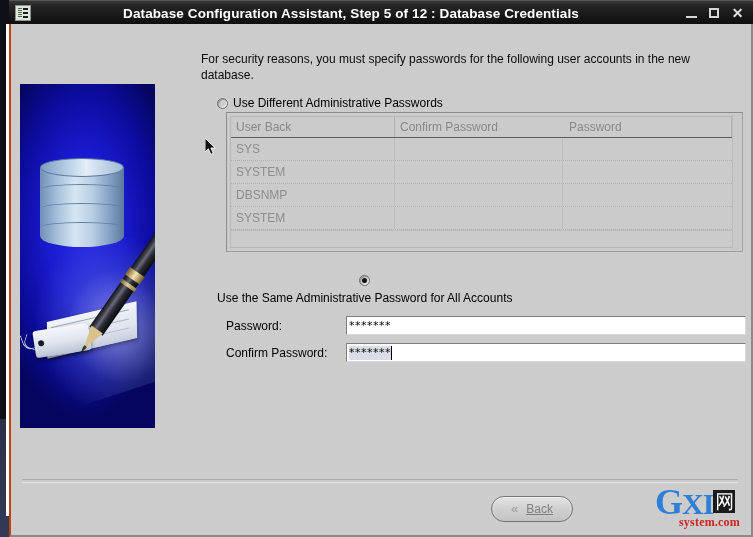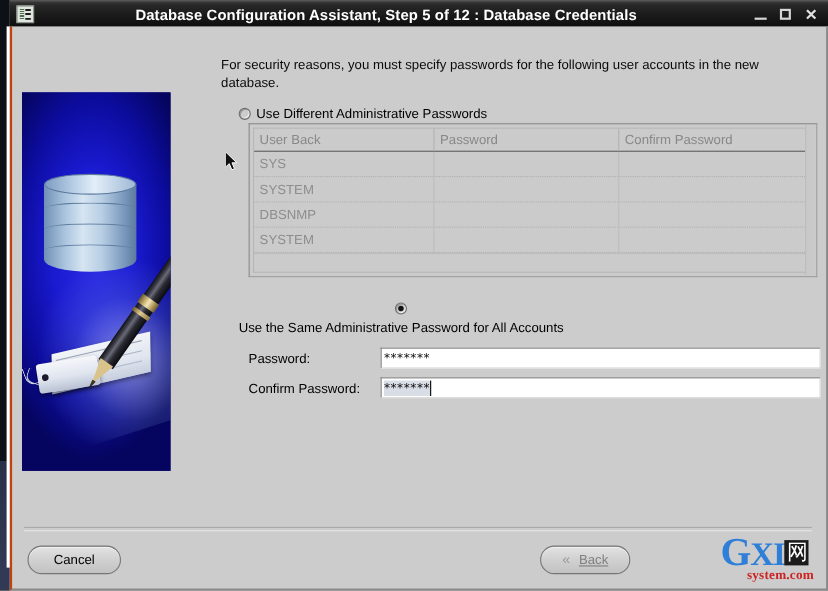--- a/index.html
+++ b/index.html
@@ -599,22 +599,22 @@
         <div class="radio-row" id="radio-diff">
           <span class="radio"></span>
           <span class="radio-label">Use Different Administrative Passwords</span>
         </div>
 
         <div id="cred-table">
           <div class="tbl-inner">
 
             <div class="tbl-head">
               <div class="th col-1">User Back</div>
+              <div class="th col-3">Confirm Password</div>
               <div class="th col-2">Password</div>
-              <div class="th col-3">Confirm Password</div>
             </div>
 
             <div class="tbl-row">
               <div class="td col-1">SYS</div>
               <div class="td col-2"></div>
               <div class="td col-3"></div>
             </div>
             <div class="tbl-row">
               <div class="td col-1">SYSTEM</div>
               <div class="td col-2"></div>
@@ -653,23 +653,20 @@
           <div class="text-input">
             <span class="pw-dots sel">*******</span>
             <span class="caret"></span>
           </div>
         </div>
 
       </div>
 
       <div id="footer-sep"></div>
       <div id="footer">
-        <div class="btn" id="btn-cancel">
-          <span>Cancel</span>
-        </div>
         <div class="btn disabled" id="btn-back">
           <span class="chev">«</span>
           <span class="mnem">Back</span>
         </div>
       </div>
 
     </div>
   </div>
 
   <div id="watermark">

